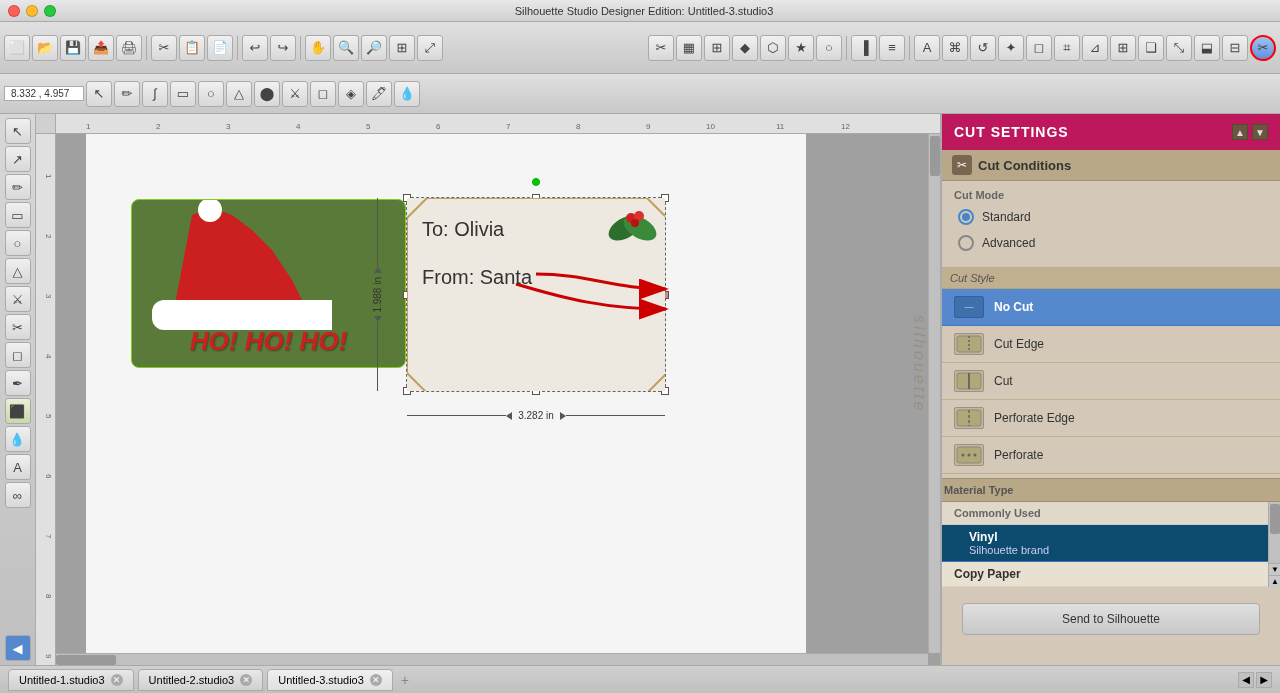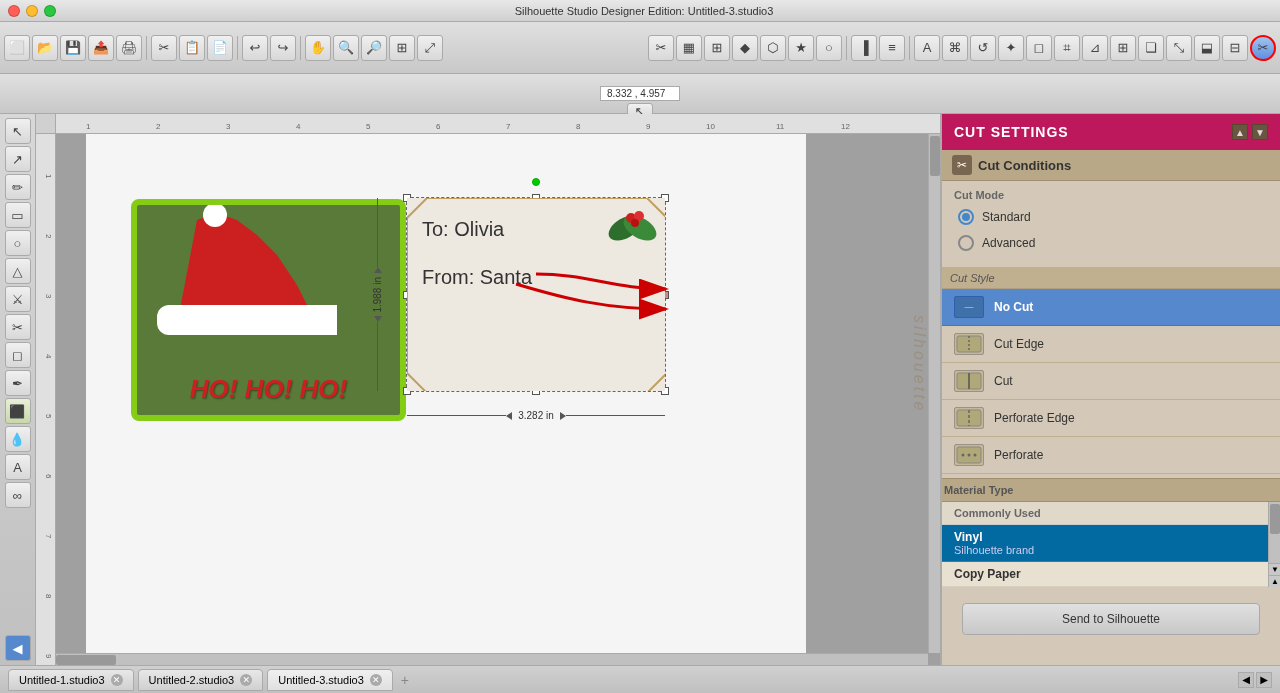--- a/index.html
+++ b/index.html
@@ -16,38 +16,38 @@
 
     
     .main-toolbar { height: 52px; background: linear-gradient(to bottom, #e0e0e0, #c8c8c8); border-bottom: 1px solid #aaa; display: flex; align-items: center; padding: 0 4px; gap: 2px; flex-wrap: wrap; }
     .toolbar-btn { width: 26px; height: 26px; background: linear-gradient(to bottom, #f0f0f0, #d8d8d8); border: 1px solid #aaa; border-radius: 3px; display: flex; align-items: center; justify-content: center; cursor: pointer; font-size: 13px; color: #444; }
     .toolbar-separator { width: 1px; height: 24px; background: #aaa; margin: 0 2px; }
     .toolbar-right { margin-left: auto; display: flex; align-items: center; gap: 2px; }
     .toolbar-btn-active { background: linear-gradient(to bottom, #a0c4f0, #6090e0) !important; border-color: #4070c0 !important; }
     .toolbar-btn-red-outline { border: 2px solid red !important; border-radius: 50% !important; }
 
     
-    .tab-toolbar { height: 40px; background: linear-gradient(to bottom, #e0e0e0, #c8c8c8); border-bottom: 1px solid #aaa; display: flex; align-items: center; padding: 12px 4px; gap: 2px; flex-direction: column; }
+    .tab-toolbar { height: 40px; background: linear-gradient(to bottom, #e0e0e0, #c8c8c8); border-bottom: 1px solid #aaa; display: flex; align-items: center; padding: 0 4px; gap: 2px; }
 
     
     .content-area { display: flex; height: calc(693px - 22px - 52px - 40px - 28px); }
 
     
     .left-tools { width: 36px; background: linear-gradient(to bottom, #d8d8d8, #c0c0c0); border-right: 1px solid #aaa; display: flex; flex-direction: column; align-items: center; padding: 4px 0; gap: 2px; }
     .tool-btn { width: 26px; height: 26px; background: linear-gradient(to bottom, #f0f0f0, #d8d8d8); border: 1px solid #aaa; border-radius: 3px; display: flex; align-items: center; justify-content: center; cursor: pointer; font-size: 13px; color: #444; }
 
     
     .canvas-area { flex: 1; background: #a0a0a0; position: relative; overflow: hidden; }
     .ruler-top { position: absolute; top: 0; left: 20px; right: 0; height: 20px; background: #e0e0e0; border-bottom: 1px solid #aaa; display: flex; align-items: flex-end; font-size: 9px; color: #666; }
     .ruler-left { position: absolute; top: 20px; left: 0; width: 20px; bottom: 0; background: #e0e0e0; border-right: 1px solid #aaa; display: flex; flex-direction: column; align-items: flex-end; font-size: 9px; color: #666; }
     .ruler-corner { position: absolute; top: 0; left: 0; width: 20px; height: 20px; background: #d0d0d0; border-right: 1px solid #aaa; border-bottom: 1px solid #aaa; }
     .canvas-white { position: absolute; top: 20px; left: 50px; width: 720px; height: 560px; background: #f5f5f5; }
 
     
-    .card-left { position: absolute; top: 80px; left: 60px; width: 275px; height: 222px; background: #5a7a3a; border: 6px solid #84cc16; border-radius: 8px; overflow: hidden; }
+    .card-left { position: absolute; top: 80px; left: 60px; width: 275px; height: 169px; background: #5a7a3a; border: 1px solid #84cc16; border-radius: 8px; overflow: hidden; }
 
     
     .bottom-tabs { height: 28px; background: linear-gradient(to bottom, #d0d0d0, #c0c0c0); border-top: 1px solid #aaa; display: flex; align-items: center; padding: 0 8px; gap: 4px; }
     .tab-item { height: 22px; padding: 0 10px; background: linear-gradient(to bottom, #e8e8e8, #d0d0d0); border: 1px solid #aaa; border-radius: 4px 4px 0 0; display: flex; align-items: center; gap: 6px; font-size: 11px; cursor: pointer; }
     .tab-item.active { background: linear-gradient(to bottom, #f0f0f0, #e0e0e0); }
     .tab-close { width: 12px; height: 12px; border-radius: 50%; background: #aaa; display: flex; align-items: center; justify-content: center; font-size: 9px; color: white; cursor: pointer; }
 
     
     .right-panel { width: 340px; background: #d4c9b8; border-left: 2px solid #aaa; display: flex; flex-direction: column; }
     .panel-header { height: 36px; background: #be185d; display: flex; align-items: center; justify-content: space-between; padding: 0 12px; }
@@ -393,21 +393,21 @@
       <span style="font-size:11px; font-weight:bold; color:#555;">Material Type</span>
     </div>
 
     <div style="position:relative;">
 
       <div style="background:#e0d8c8; padding:4px 12px; border-bottom:1px solid #ccc;">
         <span style="font-size:11px; font-weight:bold; color:#666;">Commonly Used</span>
       </div>
 
 
-      <div style="padding:5px 12px; border-bottom:1px solid #4070bb; cursor:pointer; background:#0369a1;">
+      <div style="padding:5px 27px; border-bottom:1px solid #4070bb; cursor:pointer; background:#0c4a6e;">
         <div style="font-size:12px; font-weight:bold; color:white;">Vinyl</div>
         <div style="font-size:11px; color:#cce;">Silhouette brand</div>
       </div>
 
       <div style="padding:5px 12px; border-bottom:1px solid #d8d0c0; cursor:pointer; background:#e8e0d0;">
         <div style="font-size:12px; font-weight:bold; color:#333;">Copy Paper</div>
       </div>
 
       <div style="position:absolute; right:0; top:0; bottom:0; width:12px; background:#c0c0c0; border-left:1px solid #aaa;">
         <div style="width:10px; height:30px; background:#999; margin:2px auto; border-radius:2px;"></div>

